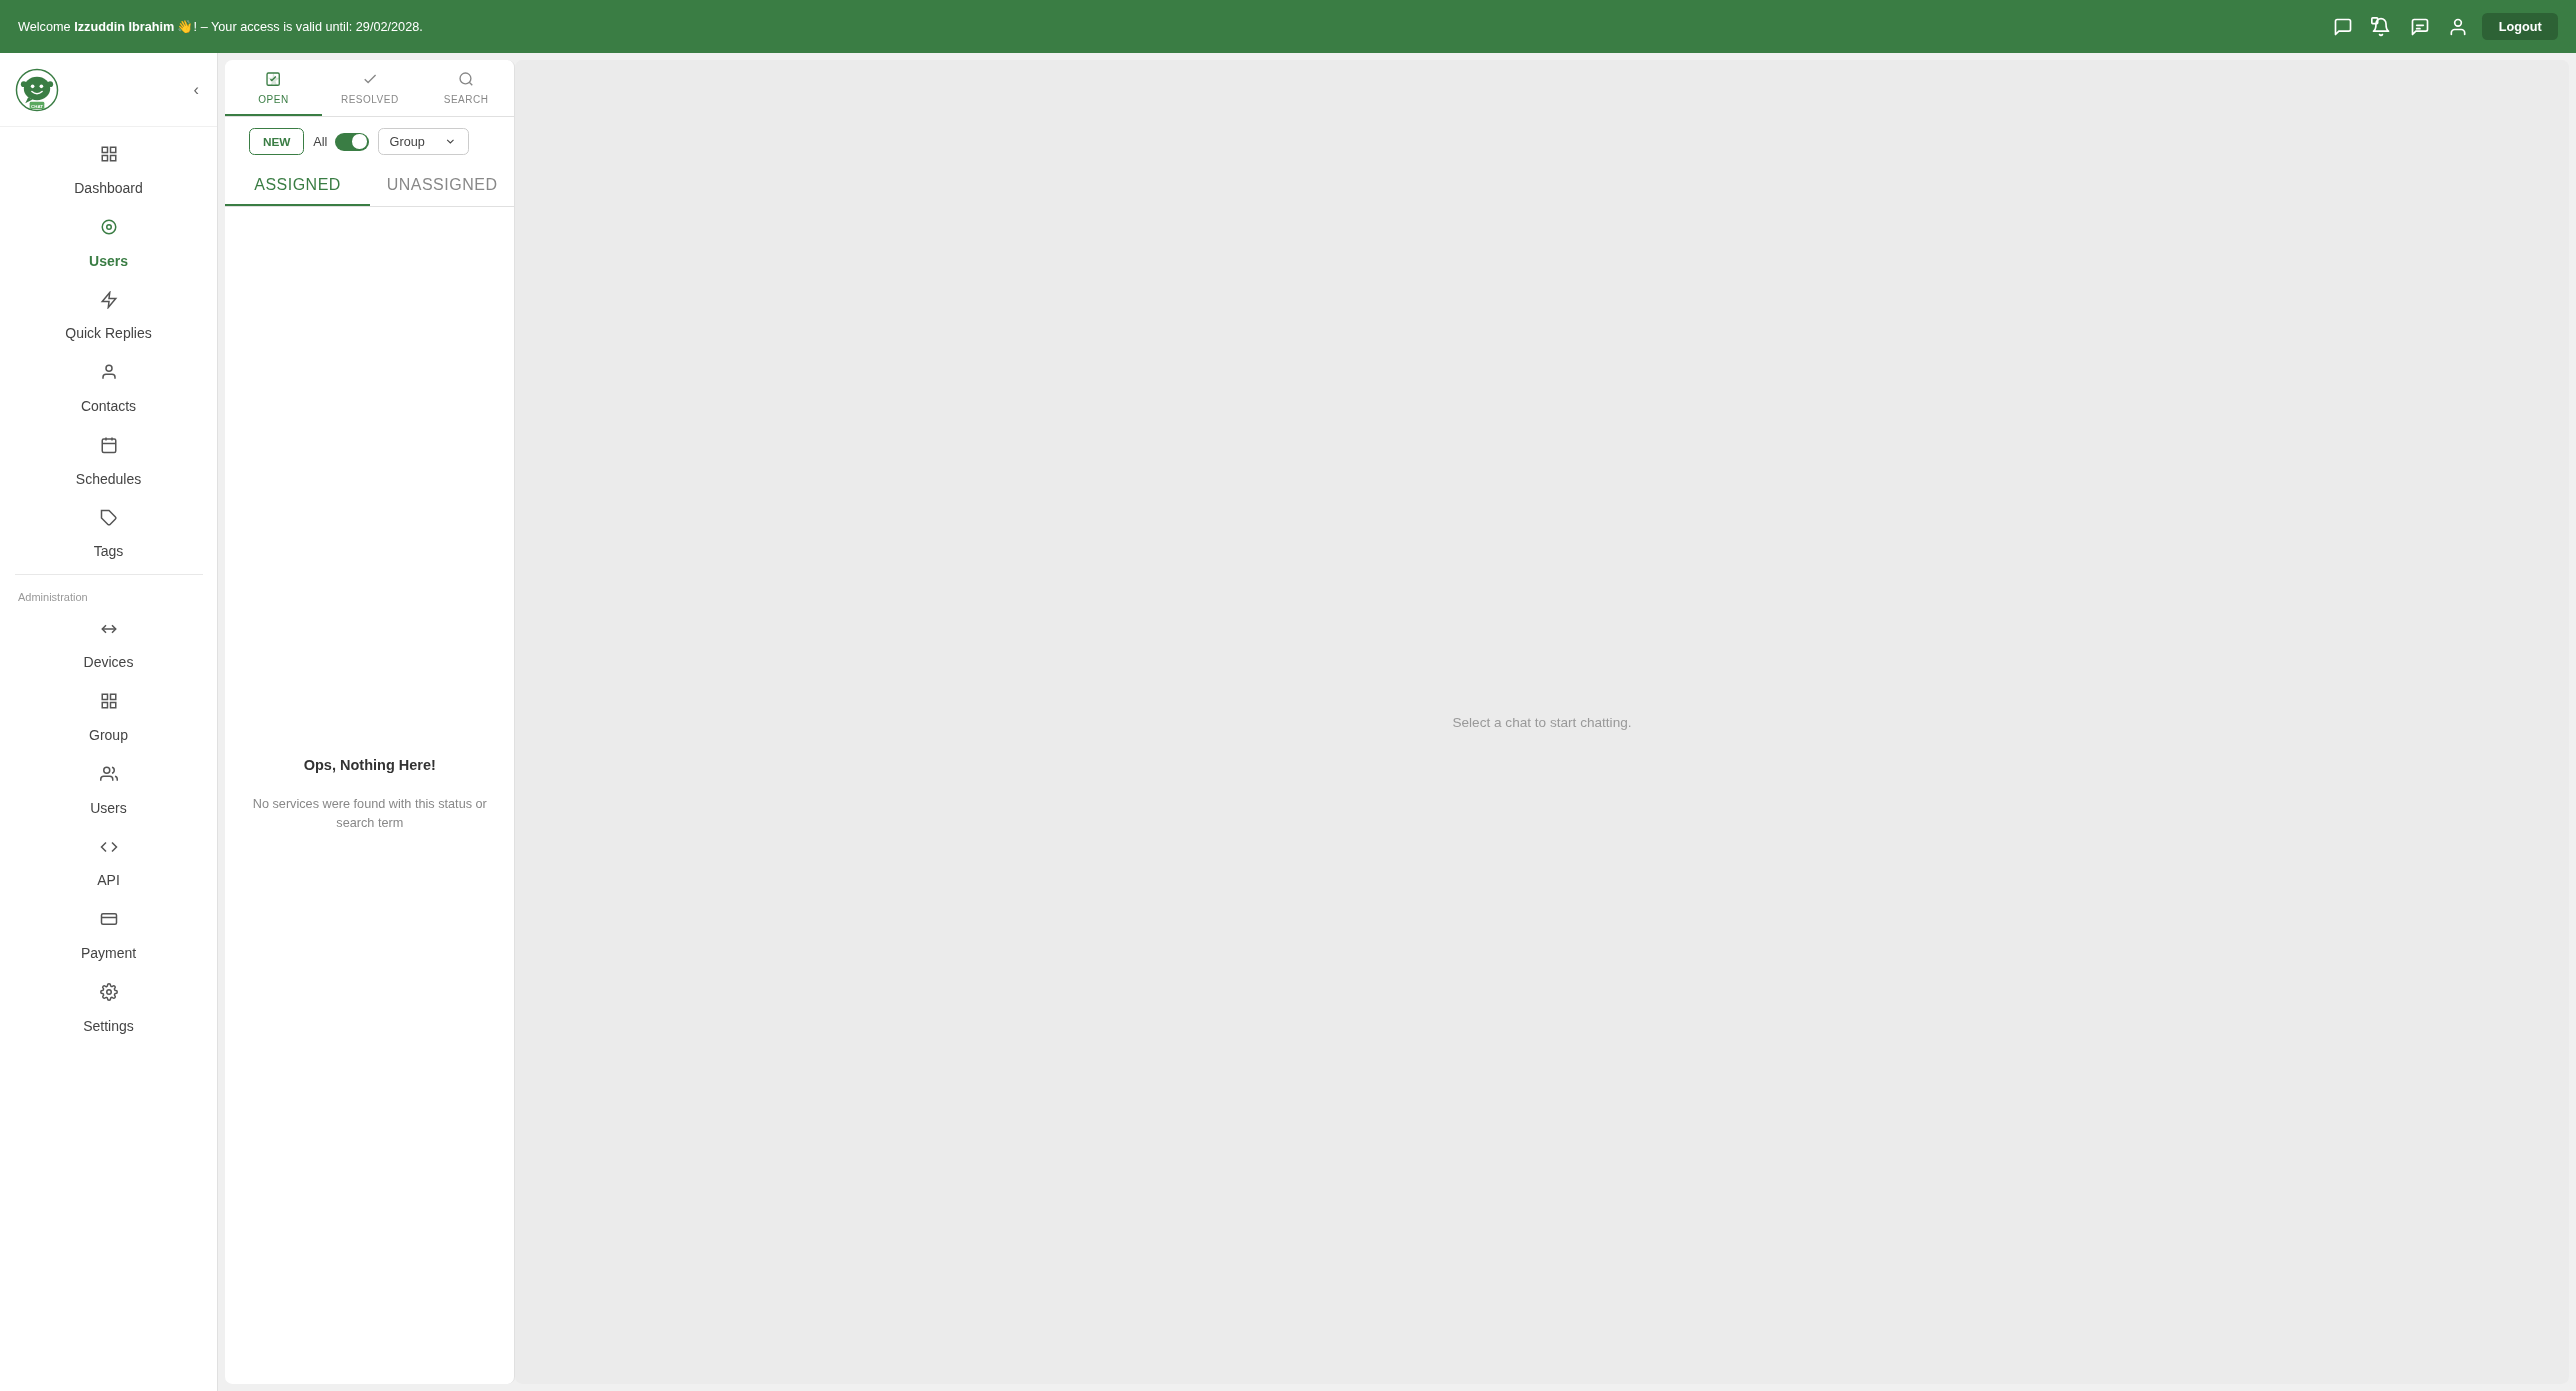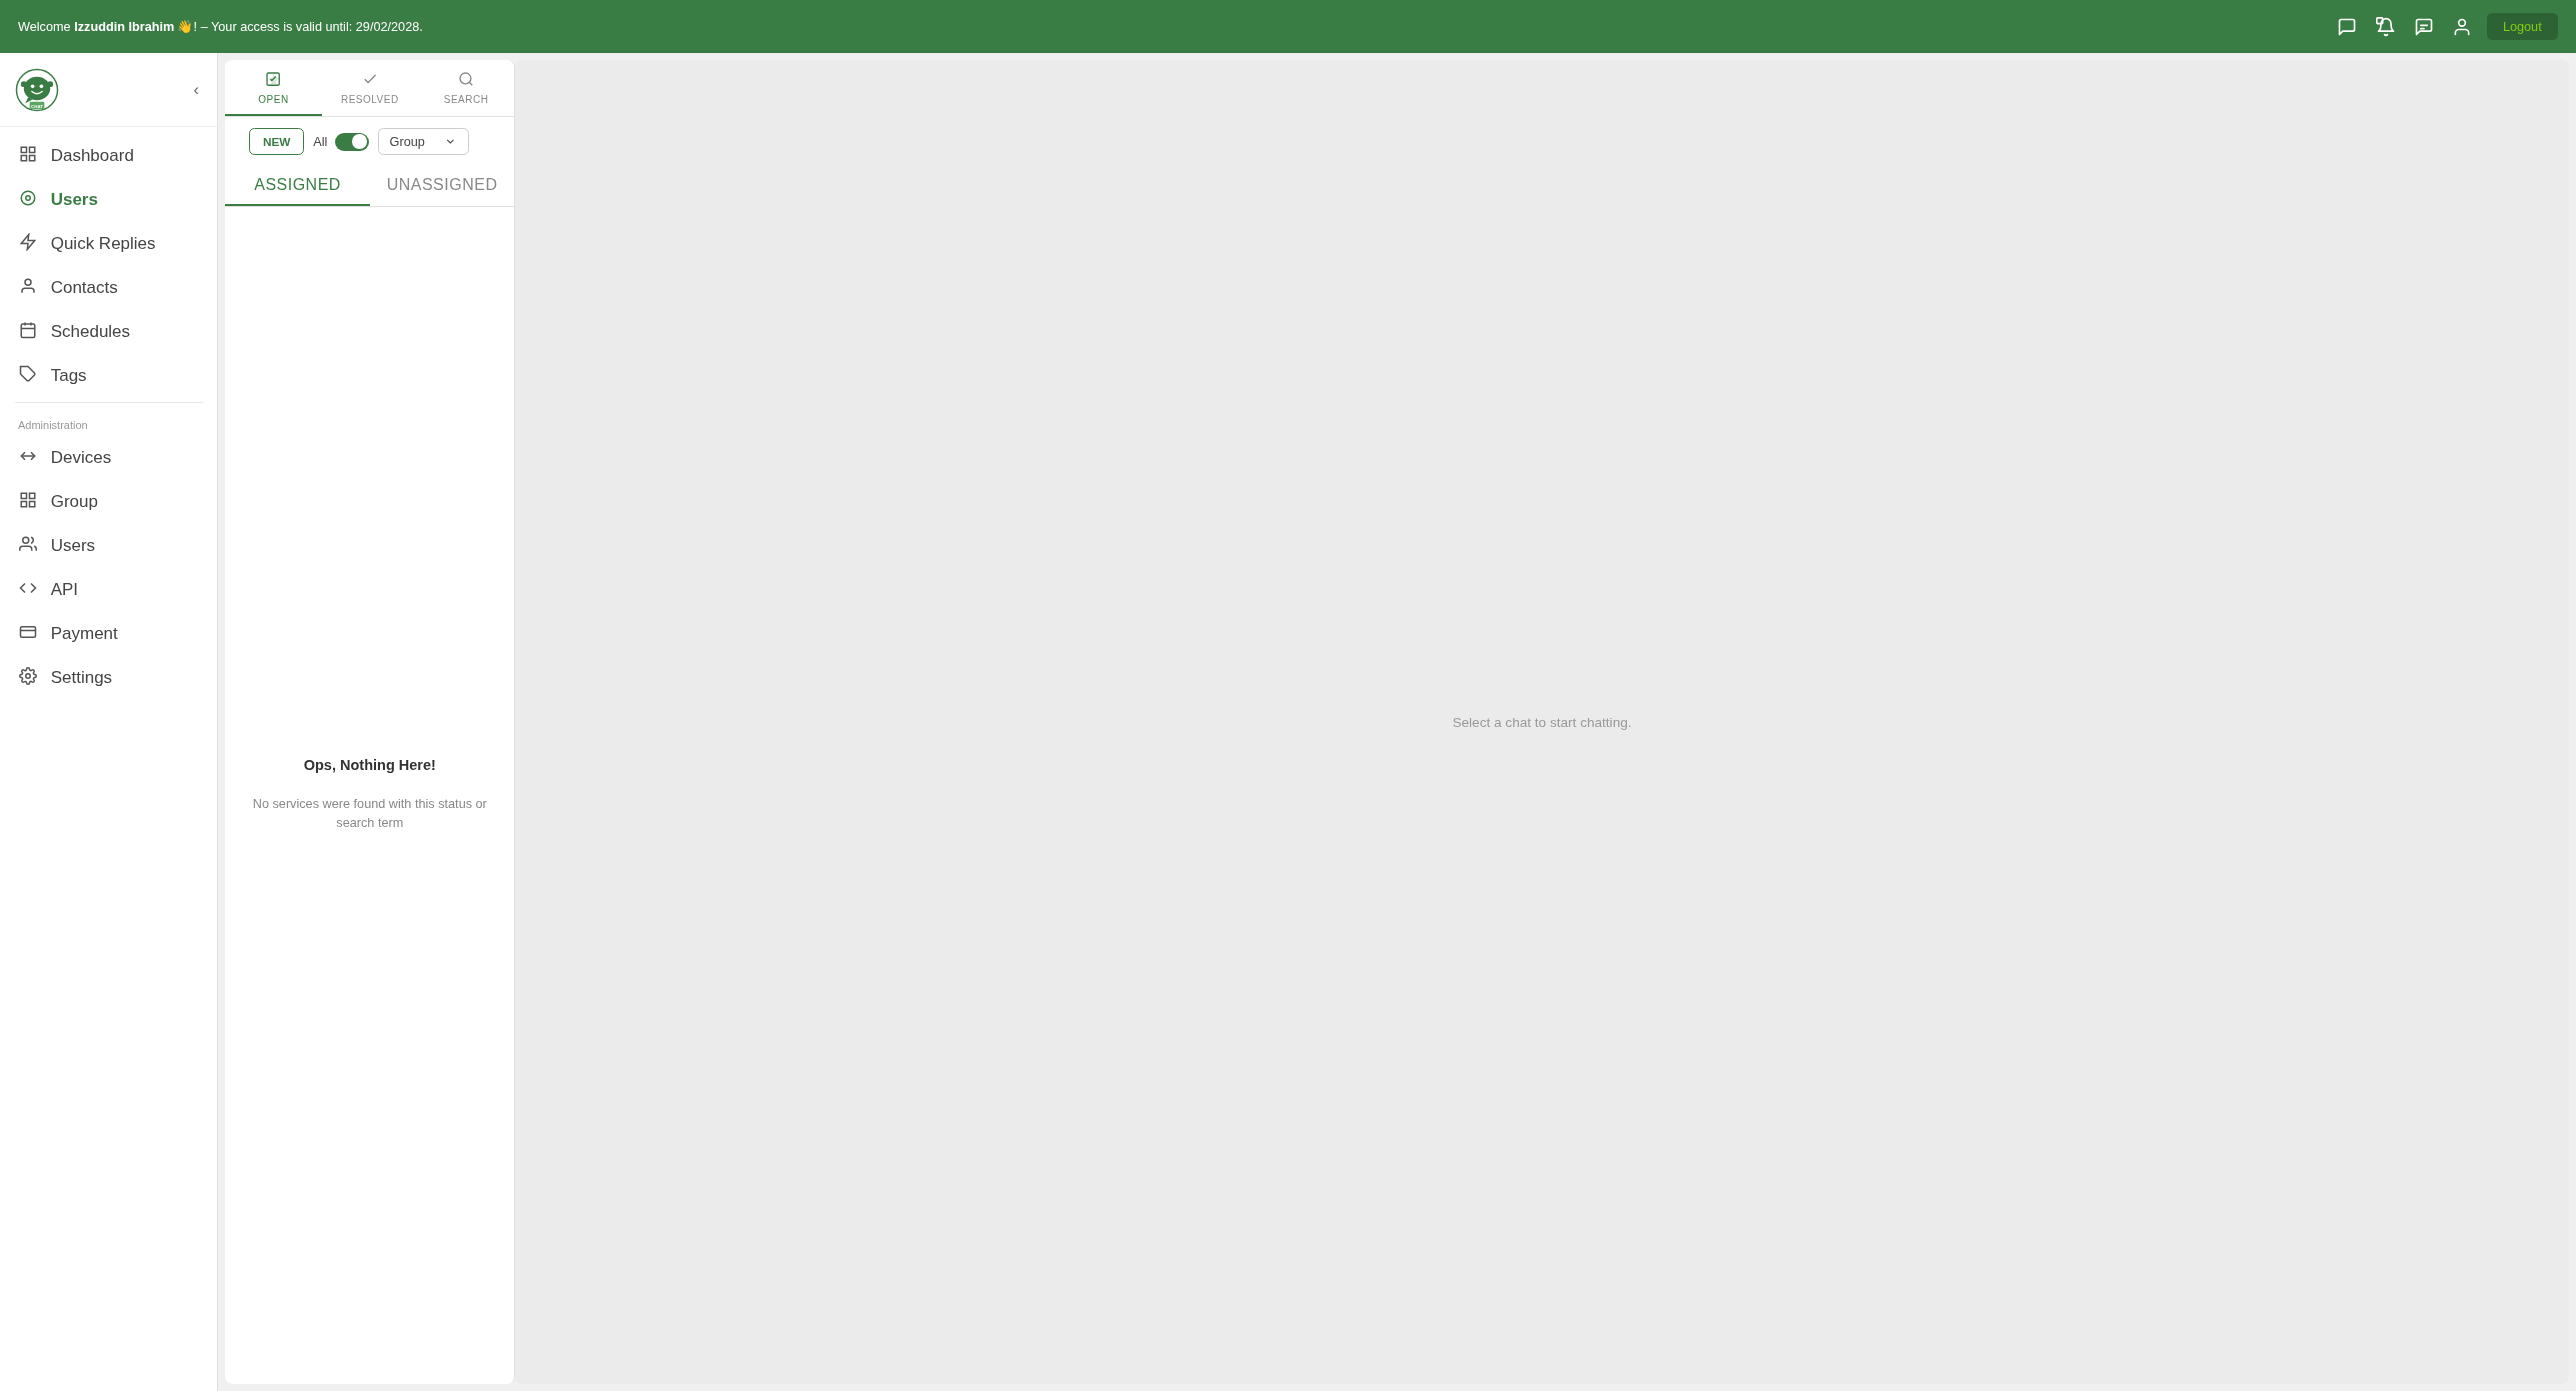--- a/index.html
+++ b/index.html
@@ -17,22 +17,22 @@
       flex-shrink: 0;
     }
     .topbar-welcome { font-size: 12.7px; }
     .topbar-welcome strong { font-weight: 700; }
     .topbar-actions { display: flex; align-items: center; gap: 11px; }
     .topbar-icon-btn {
       background: none; border: none; cursor: pointer; color: white;
       font-size: 18px; padding: 3.6px; display: flex; align-items: center; justify-content: center;
     }
     .logout-btn {
-      background: #2d6235; color: #84cc16; border: none; border-radius: 5.4px;
-      padding: 6.3px 16.3px; font-size: 12.7px; cursor: pointer; font-weight: 400;
+      background: #2d6235; color: #ffffff; border: none; border-radius: 5.4px;
+      padding: 6.3px 16.3px; font-size: 12.7px; cursor: pointer; font-weight: 700;
     }
 
     
     .main-layout {
       display: flex;
       flex: 1;
       overflow: hidden;
     }
 
     
@@ -52,22 +52,22 @@
       padding: 14.5px 14.5px;
       border-bottom: 0.9px solid #f0f0f0;
     }
     .logo-area { display: flex; align-items: center; gap: 7.3px; }
     .collapse-btn {
       background: none; border: none; cursor: pointer; font-size: 16.3px; color: #666; padding: 3.6px;
     }
     .nav-items { padding: 7.3px 0; }
     .nav-item {
       display: flex; align-items: center; gap: 12.7px;
-      padding: 11px 18px; cursor: pointer; color: #444; font-size: 17px;
-      border-radius: 0; transition: background 0.15s;
+      padding: 11px 18px; cursor: pointer; color: #444; font-size: 14px;
+      border-radius: 0; transition: background 0.15s; flex-direction: column;
     }
     .nav-item.active { color: #3a7d44; font-weight: 600; }
     .nav-item-icon { font-size: 16.3px; color: #555; width: 20px; text-align: center; }
     .nav-item.active .nav-item-icon { color: #3a7d44; }
 
     .section-label {
       padding: 12.7px 18px 5.4px 18px; font-size: 11px; color: #999; font-weight: 500; text-transform: none;
     }
     .divider { height: 0.9px; background: #e8e8e8; margin: 3.6px 14.5px; }
 

